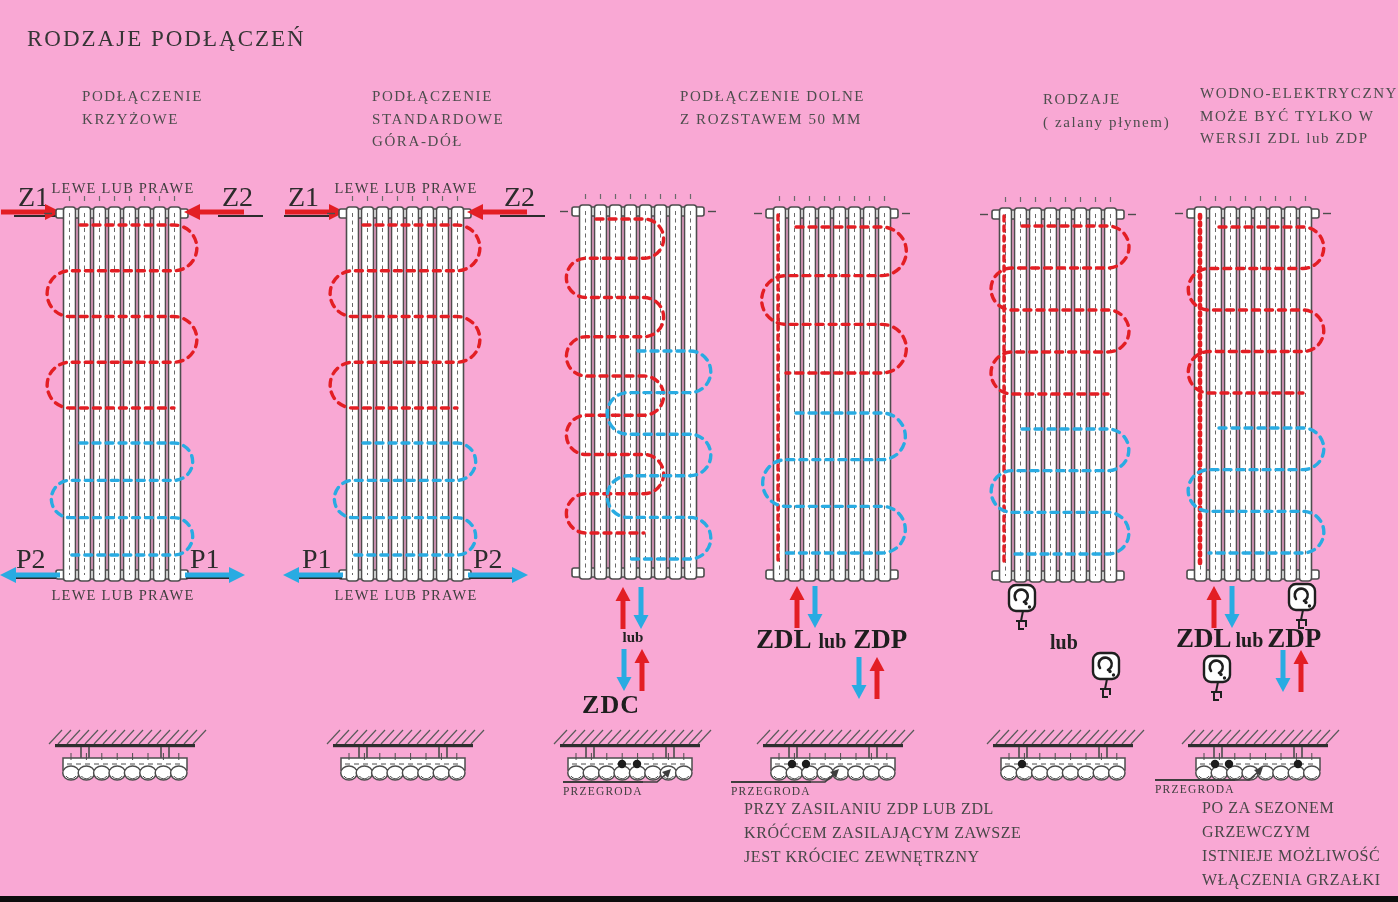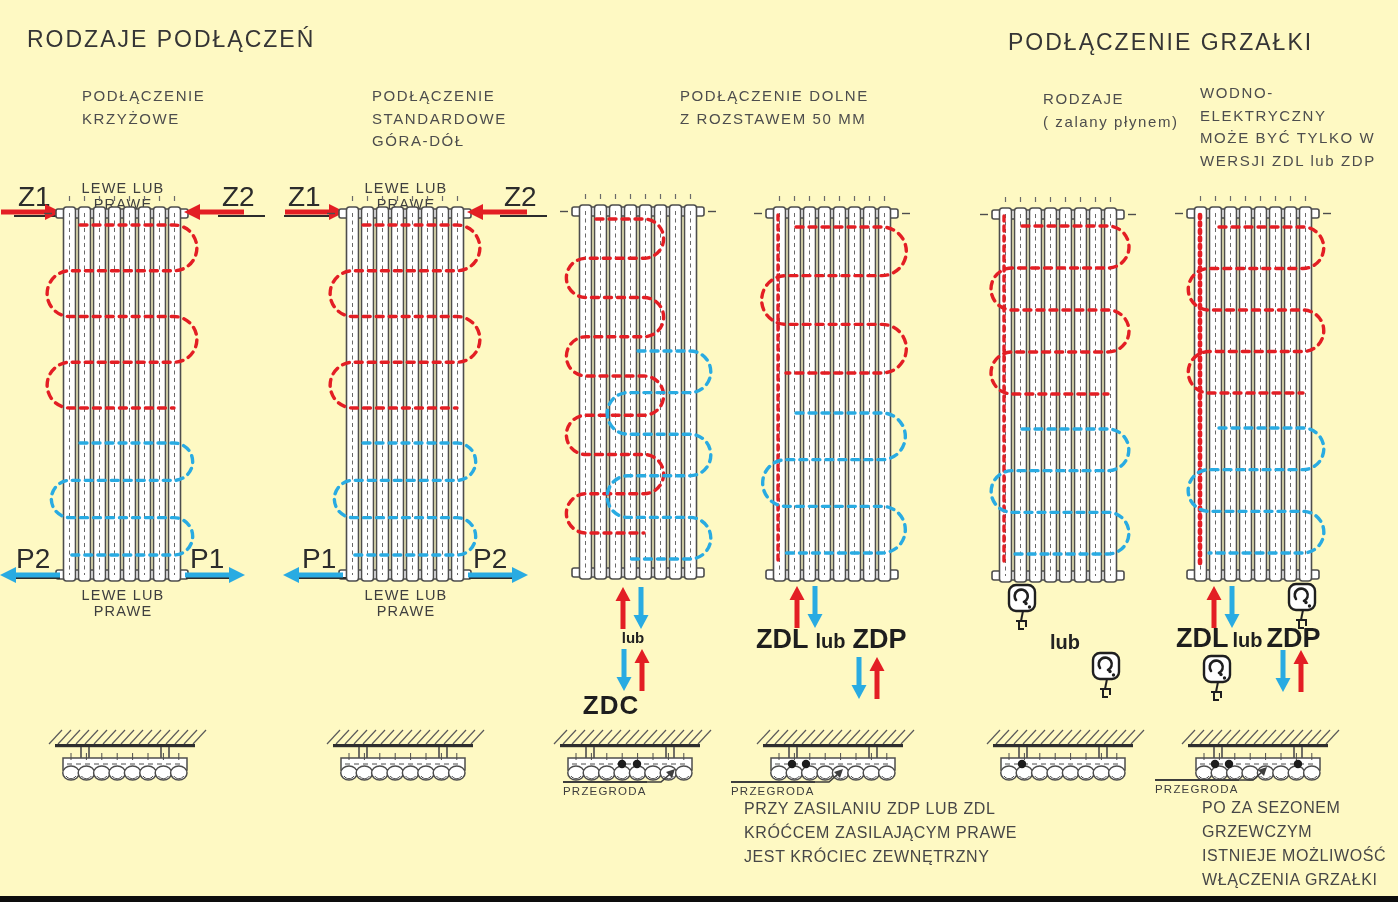--- a/index.html
+++ b/index.html
@@ -1,17 +1,17 @@
 <!DOCTYPE html>
 <html><head>
 <meta charset="utf-8">
 <style>
   html,body{margin:0;padding:0;background:#fff;}
-  #canvas{position:relative;width:1398px;height:902px;background:#fef9c3;overflow:hidden;
-          font-family:Liberation Sans, sans-serif;color:#3c3c3c;}
+  #canvas{position:relative;width:1398px;height:902px;background:#f9a8d4;overflow:hidden;
+          font-family:Liberation Serif, serif;color:#3c3c3c;}
   .abs{position:absolute;}
   svg{overflow:visible;display:block;}
   .title{font-size:23px;letter-spacing:2px;color:#353535;}
   .sub{font-size:15px;letter-spacing:1.6px;line-height:1.5;color:#4d4d4d;white-space:pre-line;margin-left:40px;}
   .llp{font-size:14.5px;letter-spacing:1.2px;color:#3f3f3f;text-align:center;}
   .port{font-size:28px;color:#2c2c2c;border-bottom:2px solid #2c2c2c;padding:0 10px 2px 4px;display:inline-block;}
   .lub-sm{font-size:15px;font-weight:bold;color:#222;text-align:center;}
   .lub-lg{font-size:20px;font-weight:bold;color:#222;}
   .zdc{font-size:26px;font-weight:bold;color:#1e1e1e;text-align:center;letter-spacing:1px;}
   .zdlrow{display:flex;align-items:baseline;gap:7px;justify-content:space-between;}
@@ -23,21 +23,20 @@
   .prz-wrap{position:absolute;}
   .prz-arrow{position:absolute;right:-30px;top:-13px;}
   .bottom-bar{background:#0d0d0d;}
 </style>
 </head>
 <body>
 
 <div id="canvas">
 
   <div class="abs title" style="left:27px;top:26px">RODZAJE PODŁĄCZEŃ</div>
-  <div class="abs title" style="left:1008px;top:29px">PODŁĄCZENIE GRZAŁKI</div>
 
   <div class="abs sub" style="left:42px;top:85px">PODŁĄCZENIE
 KRZYŻOWE</div>
   <div class="abs sub" style="left:332px;top:85px">PODŁĄCZENIE
 STANDARDOWE
 GÓRA-DÓŁ</div>
   <div class="abs sub" style="left:640px;top:85px">PODŁĄCZENIE DOLNE
 Z ROZSTAWEM 50 MM</div>
   <div class="abs sub" style="left:1003px;top:88px">RODZAJE
 ( zalany płynem)</div>
@@ -708,21 +707,21 @@
   </div>
   <div class="prz-wrap" style="left:1155px;top:779px">
     <div class="przegroda">PRZEGRODA</div>
     <svg class="prz-arrow" width="34" height="16">
       <path d="M 0 14 L 18 14 L 27 6" stroke="#3e3e3e" stroke-width="1.6" fill="none"></path>
       <path d="M 32 1 L 23 4 L 29 10 Z" fill="#3e3e3e"></path>
     </svg>
   </div>
 
   <div class="abs note" style="left:744px;top:797px">PRZY ZASILANIU ZDP LUB ZDL
-KRÓĆCEM ZASILAJĄCYM PRAWE
+KRÓĆCEM ZASILAJĄCYM ZAWSZE
 JEST KRÓCIEC ZEWNĘTRZNY</div>
   <div class="abs note" style="left:1202px;top:796px">PO ZA SEZONEM
 GRZEWCZYM
 ISTNIEJE MOŻLIWOŚĆ
 WŁĄCZENIA GRZAŁKI</div>
 
   <div class="abs bottom-bar" style="left:0;top:896px;width:1398px;height:6px"></div>
 
 </div>
 

